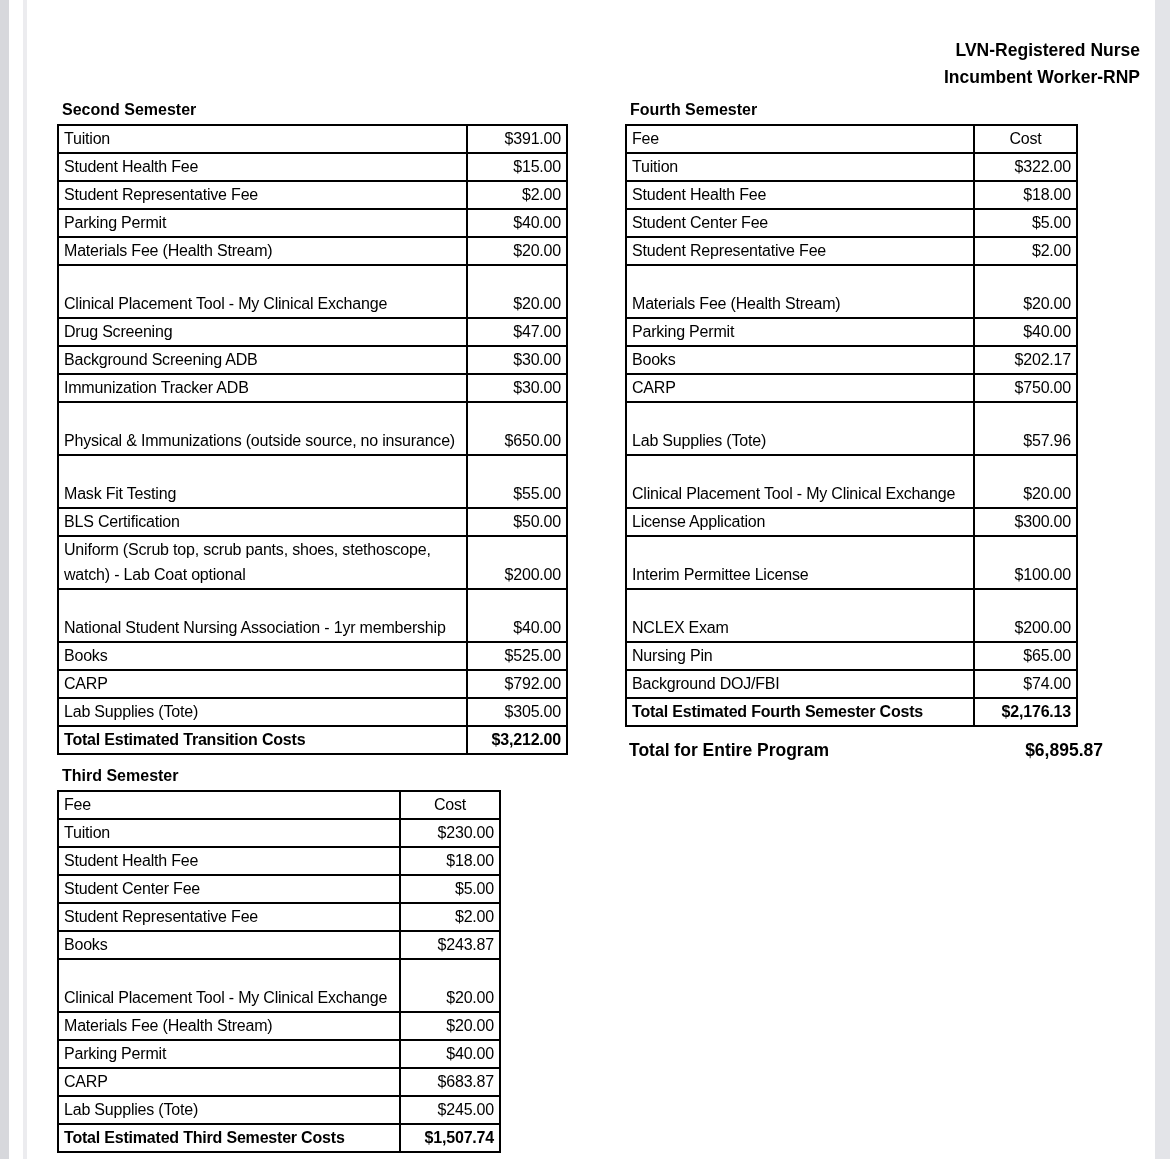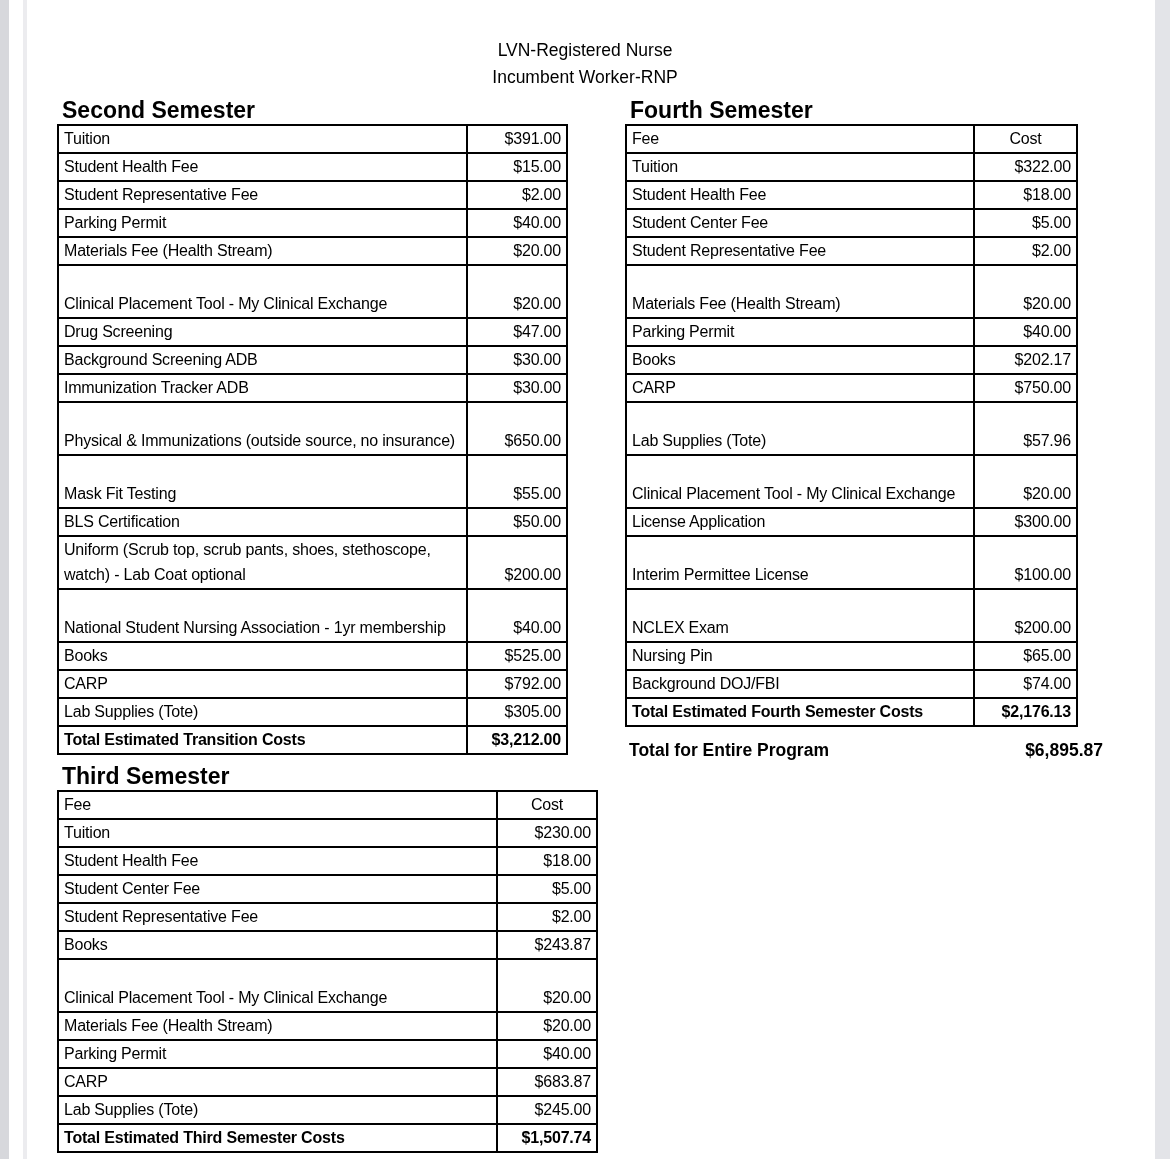--- a/index.html
+++ b/index.html
@@ -27,35 +27,35 @@
   .edge-right {
     position: absolute; right: 0; top: 0; width: 15px; height: 100%;
     background: #e3e4e8;
   }
 
   .doc-title {
     position: absolute;
     left: 30px;
     top: 37px;
     width: 1110px;
-    text-align: center;
+    text-align: right;
     font-size: 17.5px;
-    font-weight: normal;
+    font-weight: bold;
     line-height: 27px;
   }
 
   .section { position: absolute; }
   #sec-second { left: 57px; top: 99px;  width: 511px; }
   #sec-fourth { left: 625px; top: 99px; width: 453px; }
-  #sec-third  { left: 57px; top: 765px; width: 541px; }
+  #sec-third  { left: 57px; top: 765px; width: 444px; }
 
   .sec-title {
     margin: 0;
     padding: 0 0 3px 5px;
-    font-size: 23px;
+    font-size: 16px;
     font-weight: bold;
     line-height: 22px;
   }
 
   table.fee-table {
     border-collapse: collapse;
     width: 100%;
     table-layout: fixed;
     padding-left: 36px;
   }

